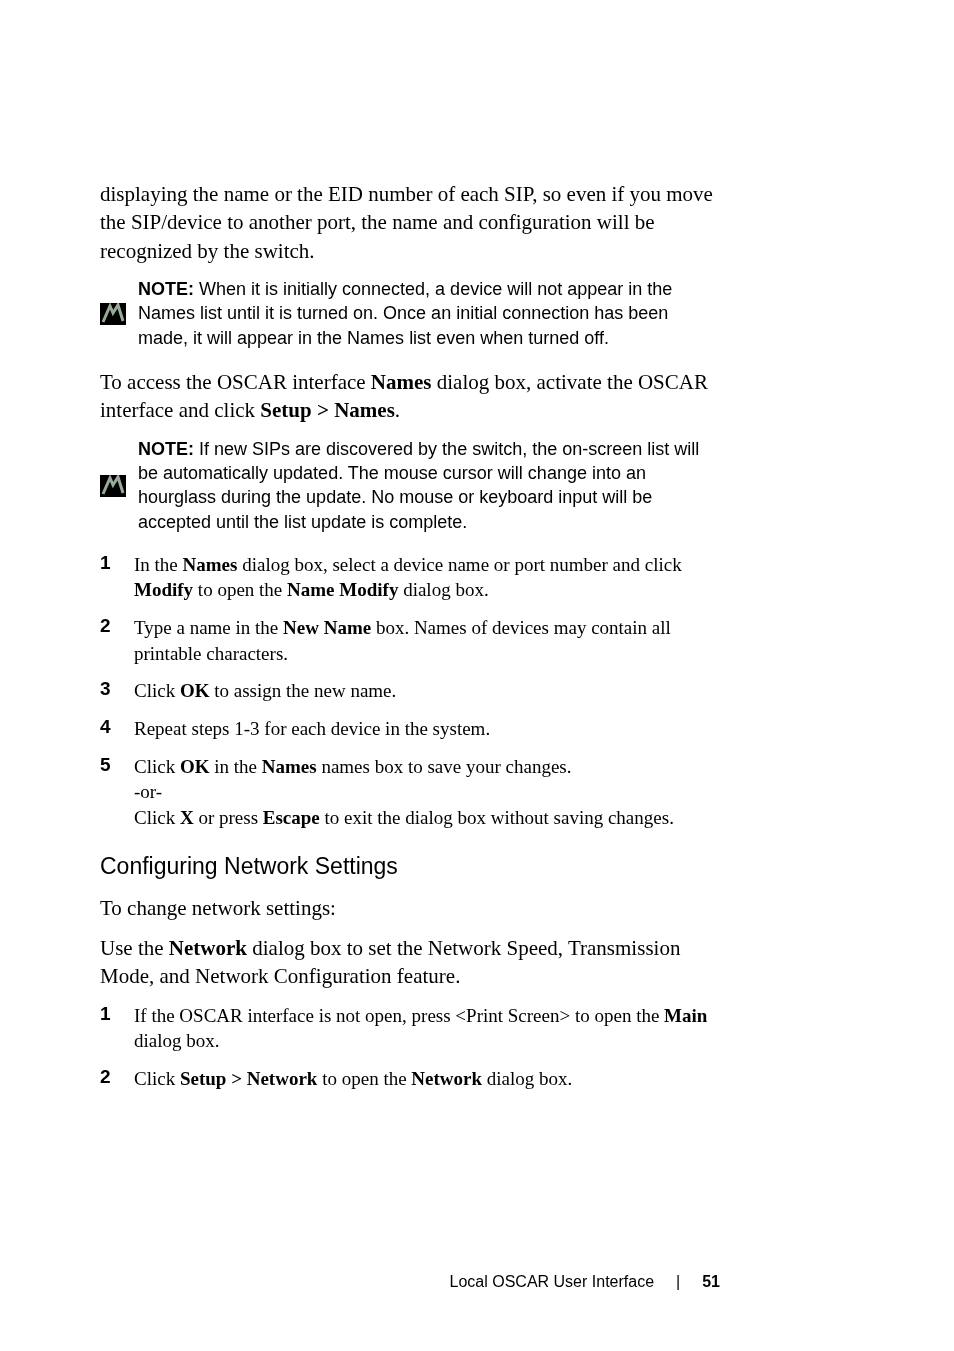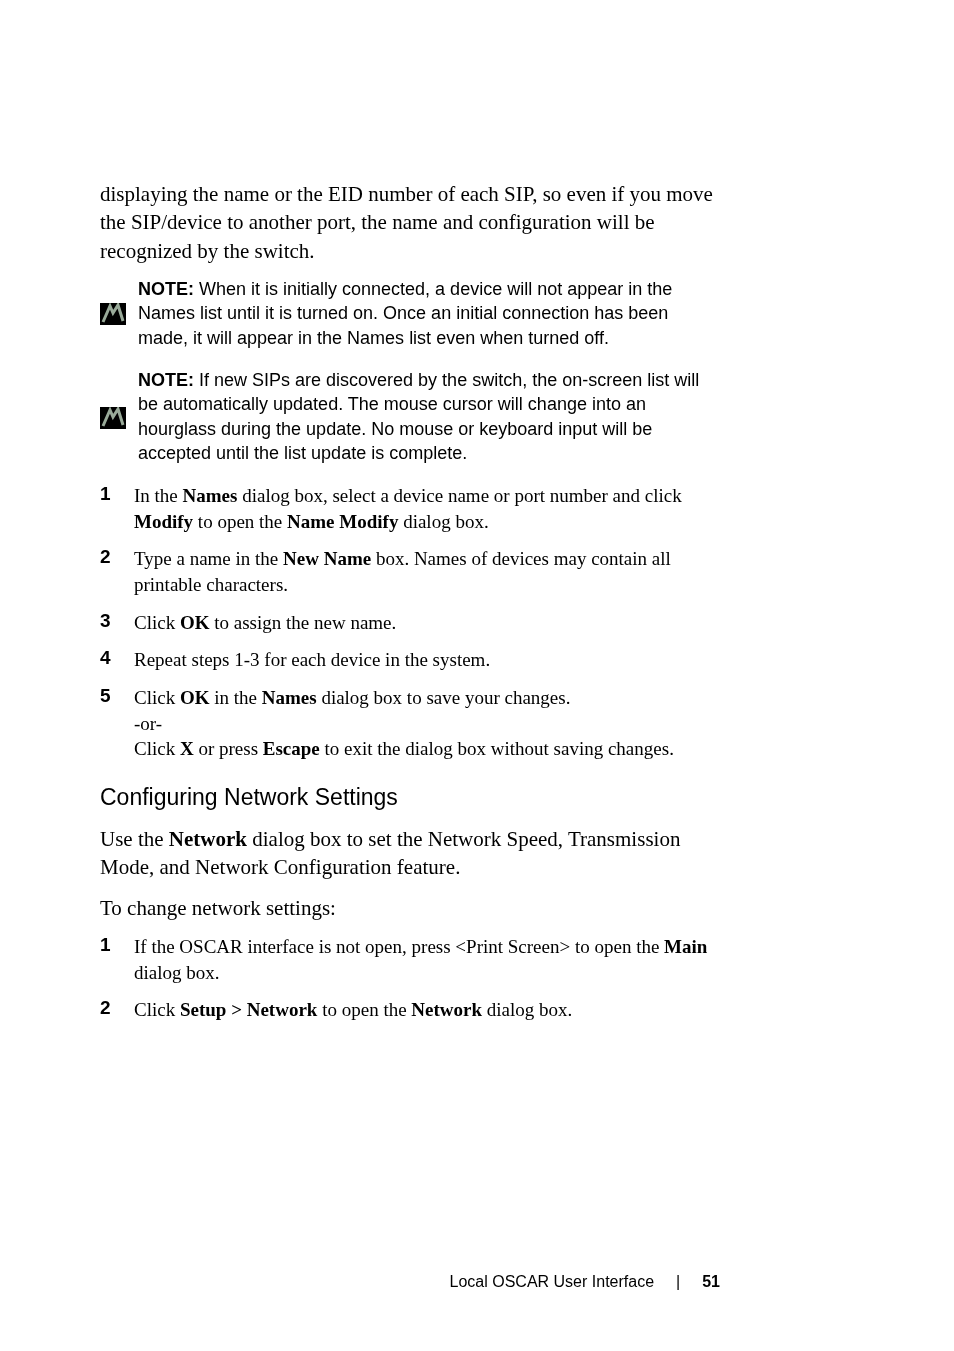--- a/index.html
+++ b/index.html
@@ -104,20 +104,23 @@
   <div class="note-block">
     <svg class="note-icon" viewBox="0 0 26 22">
       <rect x="0" y="0" width="26" height="22" fill="#000"></rect>
       <path d="M 3 19 L 10 3 L 13 10 L 18 2 L 23 18" stroke="#9a9" stroke-width="3" fill="none"></path>
     </svg>
     <div class="note-text">
       <span class="note-label">NOTE:</span><span> When it is initially connected, a device will not appear in the Names list until it is turned on. Once an initial connection has been made, it will appear in the Names list even when turned off.</span>
     </div>
   </div>
 
+  <p class="body-text">
+    <span>To access the OSCAR interface </span><span class="bold">Names</span><span> dialog box, activate the OSCAR interface and click </span><span class="bold">Setup &gt; Names</span><span>.</span>
+  </p>
 
   <div class="note-block">
     <svg class="note-icon" viewBox="0 0 26 22">
       <rect x="0" y="0" width="26" height="22" fill="#000"></rect>
       <path d="M 3 19 L 10 3 L 13 10 L 18 2 L 23 18" stroke="#9a9" stroke-width="3" fill="none"></path>
     </svg>
     <div class="note-text">
       <span class="note-label">NOTE:</span><span> If new SIPs are discovered by the switch, the on-screen list will be automatically updated. The mouse cursor will change into an hourglass during the update. No mouse or keyboard input will be accepted until the list update is complete.</span>
     </div>
   </div>
@@ -142,36 +145,36 @@
         <span>Click </span><span class="bold">OK</span><span> to assign the new name.</span>
       </span>
     </li>
     <li>
       <span class="step-num">4</span>
       <span class="step-body">Repeat steps 1-3 for each device in the system.</span>
     </li>
     <li>
       <span class="step-num">5</span>
       <span class="step-body">
-        <span>Click </span><span class="bold">OK</span><span> in the </span><span class="bold">Names</span><span> dialog box to save your changes.</span>
+        <span>Click </span><span class="bold">OK</span><span> in the </span><span class="bold">Names</span><span> names box to save your changes.</span>
         <div class="sub-para">-or-</div>
         <div class="sub-para">
           <span>Click </span><span class="bold">X</span><span> or press </span><span class="bold">Escape</span><span> to exit the dialog box without saving changes.</span>
         </div>
       </span>
     </li>
   </ol>
 
   <div class="section-heading">Configuring Network Settings</div>
 
+  <p class="body-text">To change network settings:</p>
+
   <p class="body-text">
     <span>Use the </span><span class="bold">Network</span><span> dialog box to set the Network Speed, Transmission Mode, and Network Configuration feature.</span>
   </p>
-
-  <p class="body-text">To change network settings:</p>
 
   <ol class="steps">
     <li>
       <span class="step-num">1</span>
       <span class="step-body">
         <span>If the OSCAR interface is not open, press &lt;Print Screen&gt; to open the </span><span class="bold">Main</span><span> dialog box.</span>
       </span>
     </li>
     <li>
       <span class="step-num">2</span>

